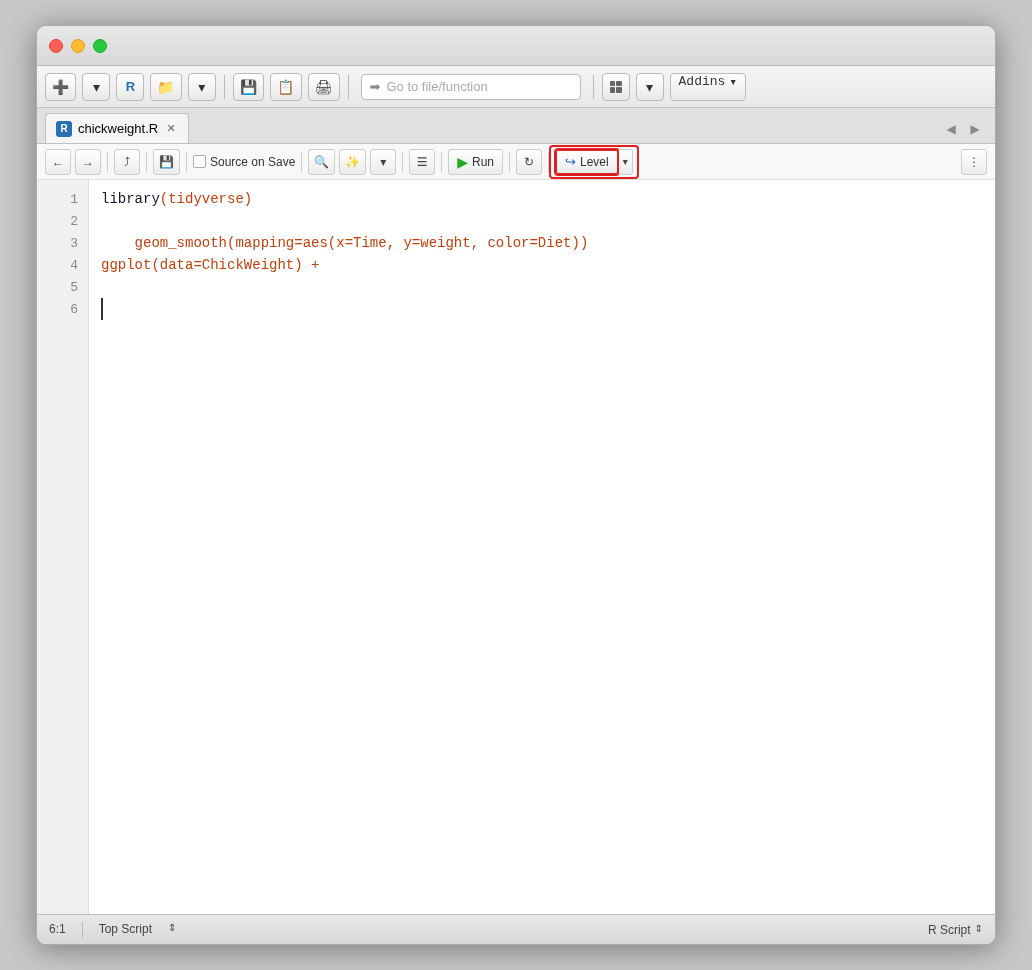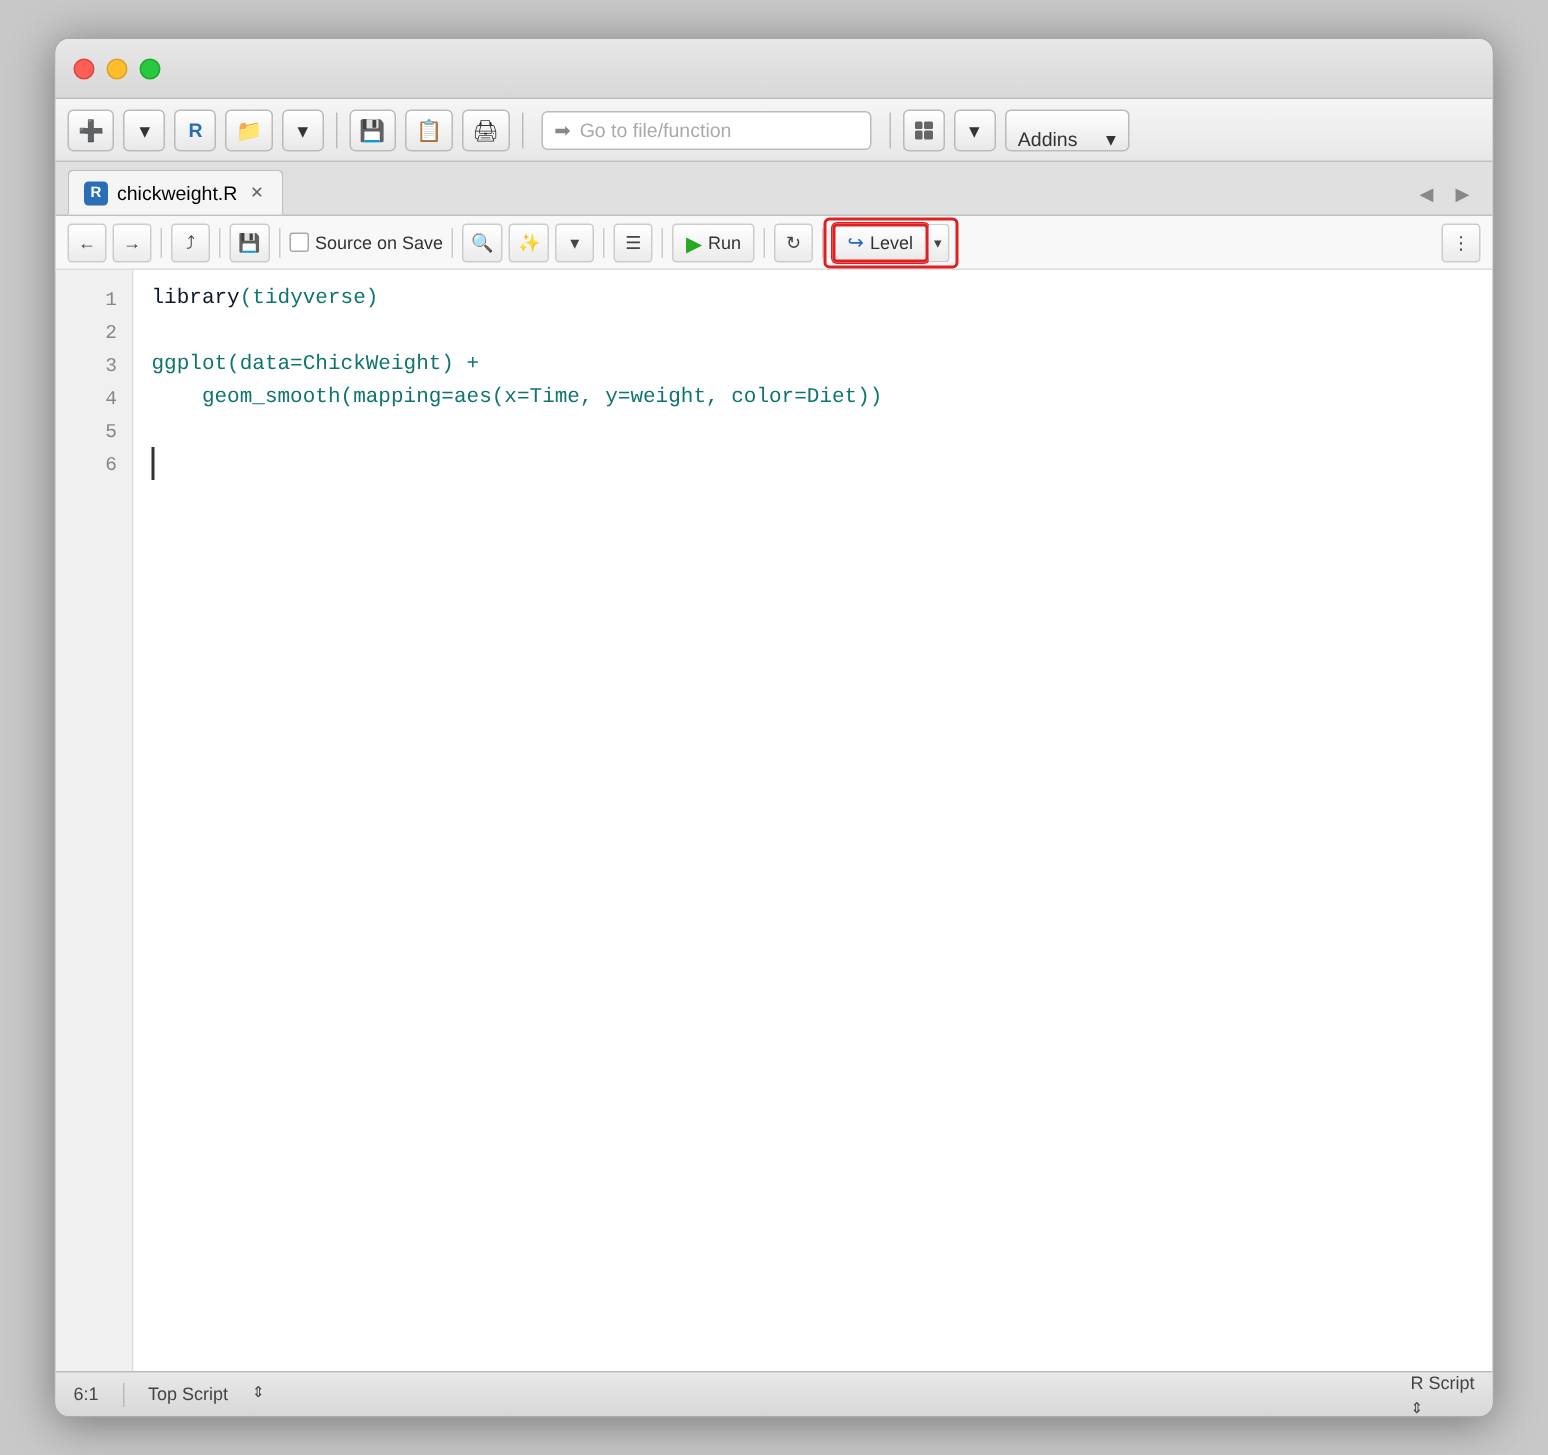--- a/index.html
+++ b/index.html
@@ -109,25 +109,26 @@
       color: #888;
     }
 
     .addins-btn {
       height: 28px;
       border: 1px solid #bbb;
       background: linear-gradient(to bottom, #fff, #e8e8e8);
       border-radius: 4px;
       cursor: pointer;
       display: flex;
-      align-items: flex-end;
+      align-items: flex-start;
       padding: 0 8px;
       font-size: 13px;
       color: #333;
-      gap: 19px;
+      gap: 4px;
+      font-family: Liberation Mono, monospace;
     }
 
     .grid-icon {
       display: inline-grid;
       grid-template-columns: 1fr 1fr;
       gap: 1px;
       width: 12px;
       height: 12px;
     }
 
@@ -343,21 +344,21 @@
     }
 
     .code-line {
       height: 22px;
       display: flex;
       align-items: center;
       white-space: pre;
     }
 
     .kw-blue    { color: #0f172a; }
-    .kw-black   { color: #0f766e; }
+    .kw-black   { color: #c2410c; }
     .kw-cursor  { color: #333; border-left: 2px solid #333; }
 
     
     .statusbar {
       height: 30px;
       background: linear-gradient(to bottom, #e8e8e8, #d8d8d8);
       border-top: 1px solid #bbb;
       display: flex;
       align-items: center;
       padding: 0 12px;
@@ -376,21 +377,20 @@
       width: 1px;
       height: 16px;
       background: #bbb;
     }
 
     .status-right {
       margin-left: auto;
       display: flex;
       align-items: flex-start;
       gap: 4px;
-      flex-direction: column;
     }
 
     .chevron-icon {
       font-size: 10px;
     }
 
     
     .source-highlight {
       position: relative;
       display: flex;
@@ -515,25 +515,25 @@
 
     <div class="code-area">
 
       <div class="code-line">
         <span class="kw-blue">library</span><span class="kw-black">(tidyverse)</span>
       </div>
 
       <div class="code-line">&nbsp;</div>
 
       <div class="code-line">
+        <span class="kw-black">    geom_smooth(mapping=aes(x=Time, y=weight, color=Diet))</span>
+      </div>
+
+      <div class="code-line">
         <span class="kw-black">ggplot(data=ChickWeight) +</span>
-      </div>
-
-      <div class="code-line">
-        <span class="kw-black">    geom_smooth(mapping=aes(x=Time, y=weight, color=Diet))</span>
       </div>
 
       <div class="code-line">&nbsp;</div>
 
       <div class="code-line">
         <span class="kw-cursor">&nbsp;</span>
       </div>
     </div>
   </div>
 

